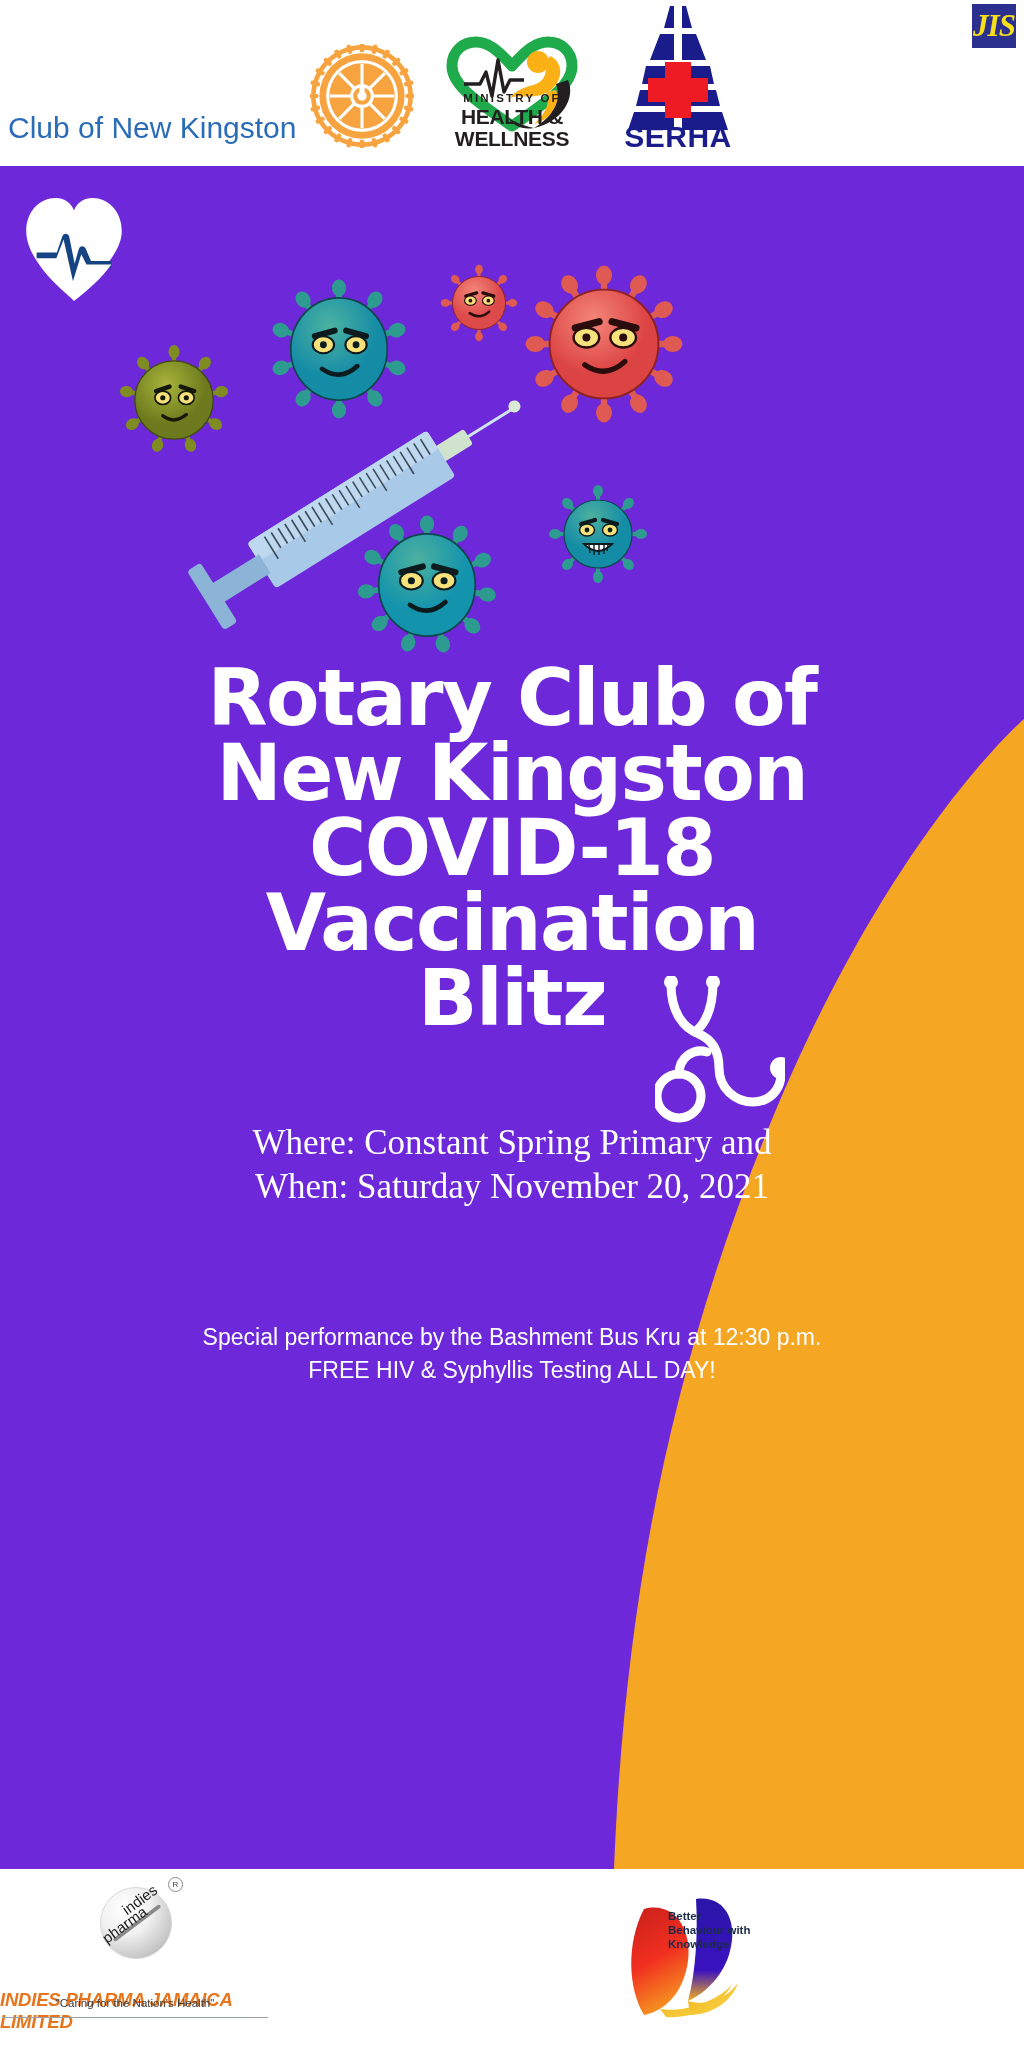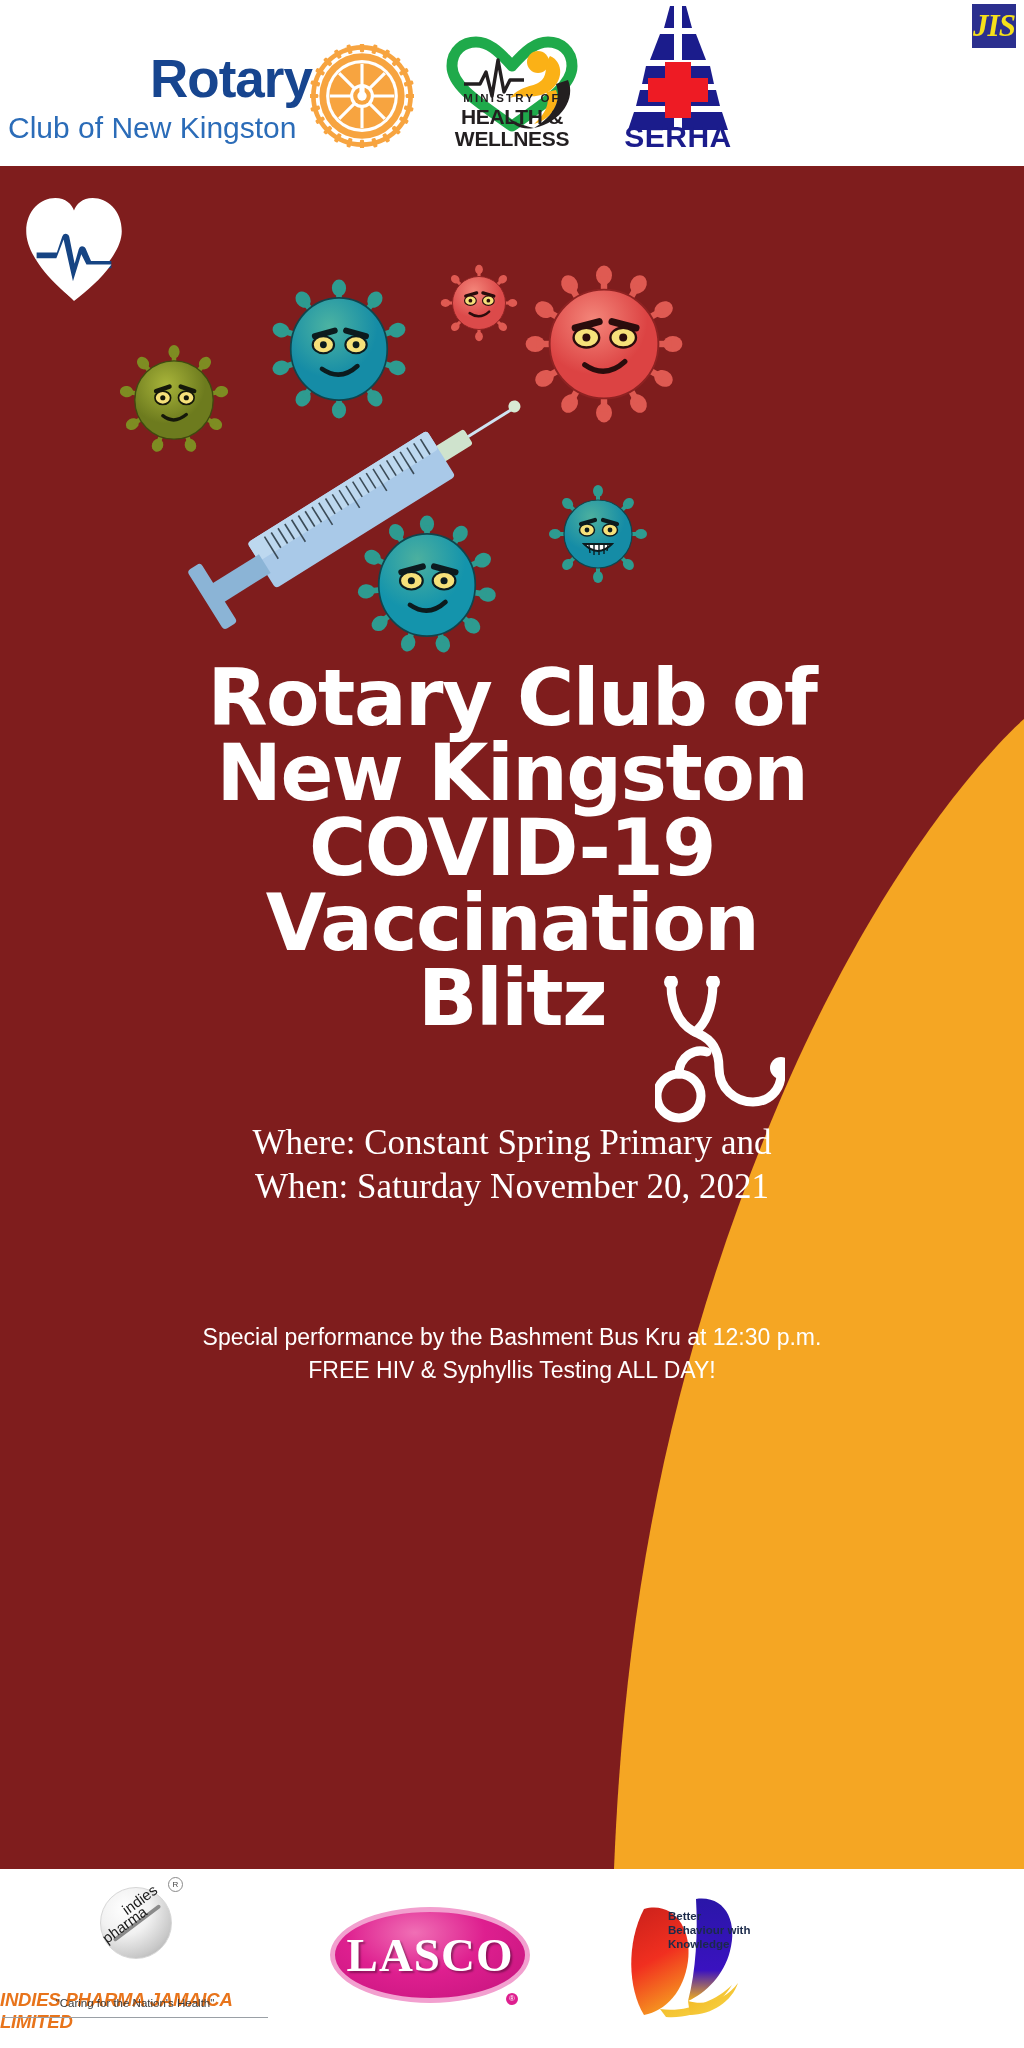--- a/index.html
+++ b/index.html
@@ -75,21 +75,21 @@
     color: #f5e01a; font-family: "Liberation Serif", serif;
     font-weight: bold; font-size: 31px; font-style: italic;
     display: flex; align-items: center; justify-content: center;
     letter-spacing: -1px;
   }
 
   
   #main {
     position: absolute; left: 0; top: 166px;
     width: 1024px; height: 1703px;
-    background: #7f1d1d;
+    background: #6d28d9;
     overflow: hidden;
   }
   
   #orange-swoosh {
     position: absolute; right: 0; bottom: 0;
     width: 700px; height: 1150px;
     overflow: hidden;
   }
   
   .heart-icon { position: absolute; left: 22px; top: 30px; width: 104px; height: 108px; }
@@ -213,21 +213,20 @@
   }
   .nhf-text .k { font-weight: bold; }
 </style>
 </head>
 <body>
 
 <div id="poster">
 
   <div id="header">
 
-    <div class="rotary-wordmark">Rotary</div>
     <div class="rotary-sub">Club of New Kingston</div>
 
     <svg class="rotary-wheel" viewBox="0 0 100 100">
       <g fill="#f7a440">
 
         <g>
           <circle cx="50" cy="50" r="49"></circle>
         </g>
       </g>
       <circle cx="50" cy="50" r="44.5" fill="#ffffff"></circle>
@@ -791,21 +790,21 @@
       <circle cx="16" cy="6" r="7" fill="#ffffff"></circle>
       <circle cx="58" cy="6" r="7" fill="#ffffff"></circle>
       <circle cx="126" cy="92" r="11" fill="#ffffff"></circle>
       <circle cx="24" cy="120" r="22" fill="none" stroke="#ffffff" stroke-width="9"></circle>
       <path d="M24 98 C24 80 40 72 52 76" fill="none" stroke="#ffffff" stroke-width="9" stroke-linecap="round"></path>
     </svg>
 
     <div id="title">
       <span class="tl">Rotary Club of</span>
       <span class="tl">New Kingston</span>
-      <span class="tl">COVID-19</span>
+      <span class="tl">COVID-18</span>
       <span class="tl">Vaccination</span>
       <span class="tl">Blitz</span>
     </div>
 
     <div id="details">
       <div>Where: Constant Spring Primary and</div>
       <div>When: Saturday November 20, 2021</div>
     </div>
 
     <div id="notes">
@@ -820,27 +819,20 @@
       <div class="indies-ball"></div>
       <div class="indies-slash"></div>
       <div class="indies-word-a">indies</div>
       <div class="indies-word-b">pharma</div>
       <div class="indies-reg">R</div>
       <div class="indies-name">INDIES PHARMA JAMAICA LIMITED</div>
       <div class="indies-tag">"Caring for the Nation's Health"</div>
       <div class="indies-rule"></div>
     </div>
 
-    <div class="sponsor" style="left:0; top:0; width:560px; height:179px;">
-      <div class="lasco-wrap">
-        <div class="lasco-oval"></div>
-        <div class="lasco-txt">LASCO</div>
-      </div>
-      <div class="lasco-reg" style="left:506px; top:124px;">®</div>
-    </div>
 
     <div class="sponsor" style="left:0; top:0; width:1024px; height:179px;">
       <svg class="nhf-wrap" viewBox="0 0 240 130">
         <defs>
           <linearGradient id="pBlue" x1="0" y1="0" x2="0" y2="1">
             <stop offset="0%" stop-color="#2a16a8"></stop>
               <stop offset="70%" stop-color="#3a12c0"></stop>
               <stop offset="100%" stop-color="#f2b01c"></stop>
           </linearGradient>
           <linearGradient id="pRed" x1="0" y1="0" x2="0.3" y2="1">

